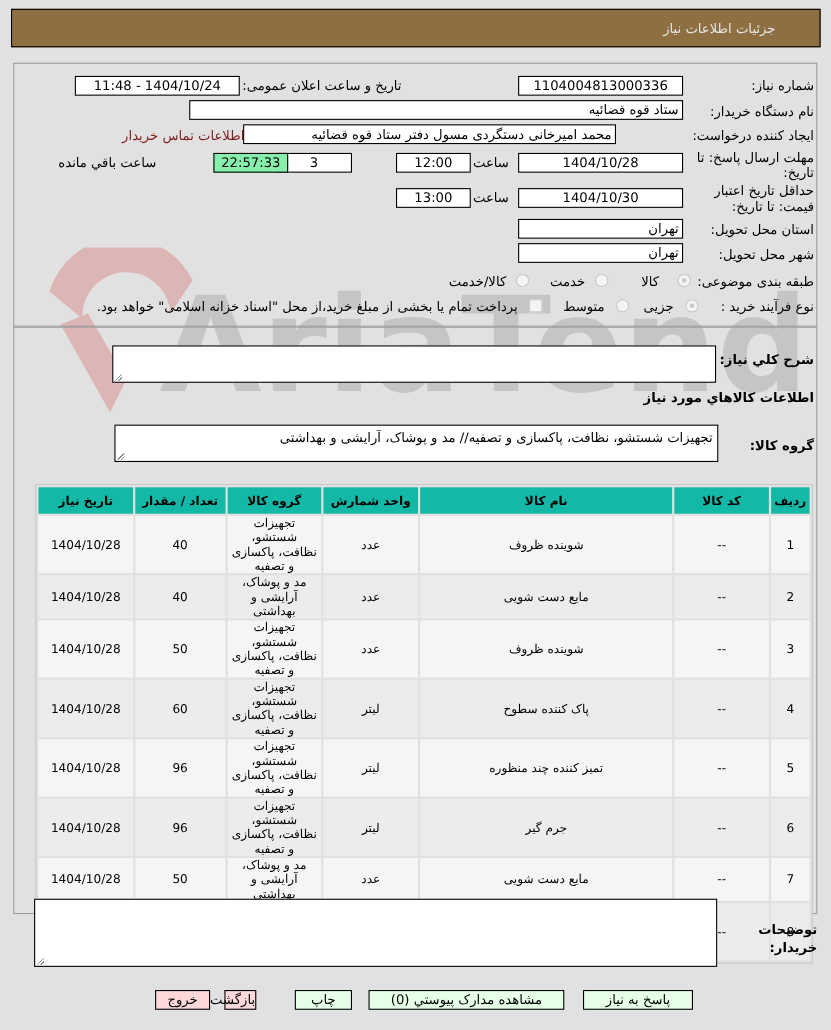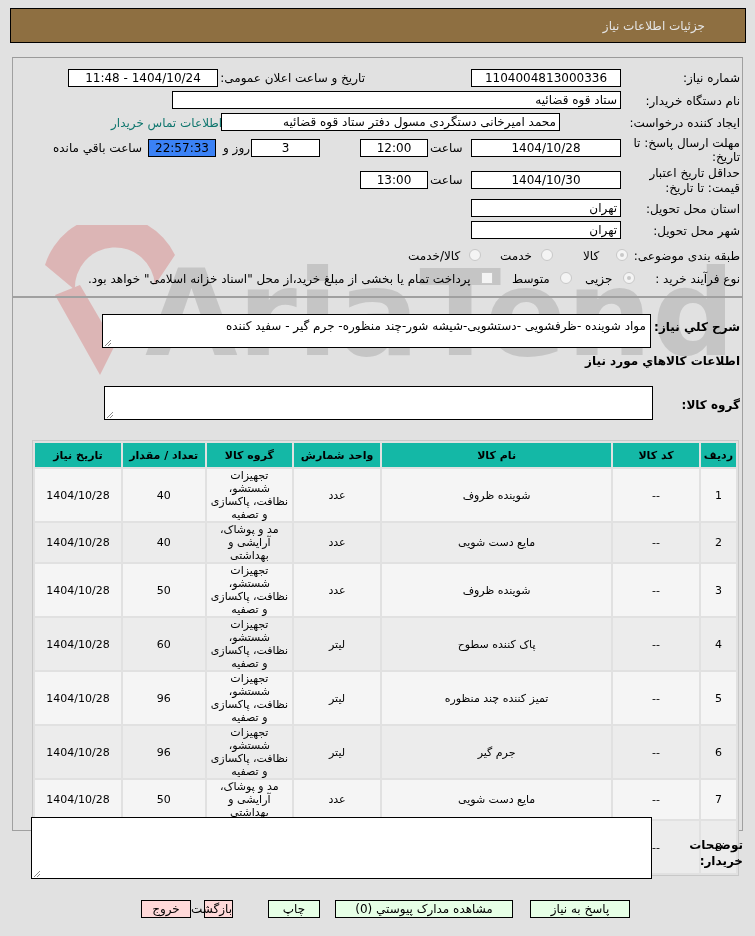--- a/index.html
+++ b/index.html
@@ -16,22 +16,22 @@
   .panel {
     left:12px; top:57px; width:731px; height:240px; border:1px solid #a0a0a0; border-top:1px solid #9a9a9a;
     box-sizing:border-box;
   }
   .lbl { position:absolute; white-space:nowrap; font-size:12px; }
   .box {
     position:absolute; background:#fff; border:1px solid #000; box-sizing:border-box;
     font-size:12px; text-align:center; line-height:16px; height:18px; white-space:nowrap; overflow:hidden;
   }
   .box.r { text-align:right; padding-right:3px; }
-  .box.yellow { background:#3b82f6; }
-  .link { color:#0f766e;text-align:right; }
+  .box.yellow { background:#86efac;margin-left:46px; }
+  .link { color:#7f1d1d;text-align:right; }
   .radio {
     position:absolute; width:12px; height:12px; border-radius:50%; border:1px solid #c8c8c8;
     background:#f4f4f4; box-sizing:border-box;
   }
   .radio.sel::after { content:""; position:absolute; left:3px; top:3px; width:4px; height:4px; border-radius:50%; background:#c8c8c8; }
   .check { position:absolute; width:12px; height:12px; border:1px solid #c8c8c8; background:#f4f4f4; box-sizing:border-box; }
   .panel2 { left:12px; top:297px; width:731px; height:534px; border:1px solid #a0a0a0; box-sizing:border-box; }
   .textarea {
     position:absolute; background:#fff; border:1px solid #000; box-sizing:border-box;
     font-size:12px; text-align:right; padding:3px 4px; line-height:16px;
@@ -114,28 +114,28 @@
 <span class="lbl" style="left:585px;top:272px;">جزیی</span>
 <span class="radio" style="left:560px;top:272px;"></span>
 <span class="lbl" style="left:512px;top:272px;">متوسط</span>
 <span class="check" style="left:481px;top:272px;"></span>
 <span class="lbl" style="left:88px;top:272px;">پرداخت تمام یا بخشی از مبلغ خرید،از محل "اسناد خزانه اسلامی" خواهد بود.</span>
 
 <div class="abs panel2"></div>
 
 <span class="lbl bold" style="right:15px;top:320px;">شرح كلي نیاز:</span>
 <div class="textarea" style="left:102px;top:314px;width:549px;height:34px;">
-  <span>مواد شوینده -ظرفشویی -دستشویی-شیشه شور-چند منظوره- جرم گیر - سفید کننده</span>
   <span class="grip"></span>
 </div>
 
 <span class="lbl bold" style="right:15px;top:354px;">اطلاعات كالاهاي مورد نیاز</span>
 
 <span class="lbl bold" style="right:15px;top:398px;">گروه کالا:</span>
 <div class="textarea" style="left:104px;top:386px;width:549px;height:34px;">
+  <span>تجهیزات شستشو، نظافت، پاکسازی و تصفیه// مد و پوشاک، آرایشی و بهداشتی</span>
   <span class="grip"></span>
 </div>
 
 <table class="items">
   <thead>
     <tr>
       <th style="width:24px;">ردیف</th>
       <th style="width:80px;">کد کالا</th>
       <th style="width:225px;margin-top:48px;">نام کالا</th>
       <th style="width:80px;">واحد شمارش</th>

